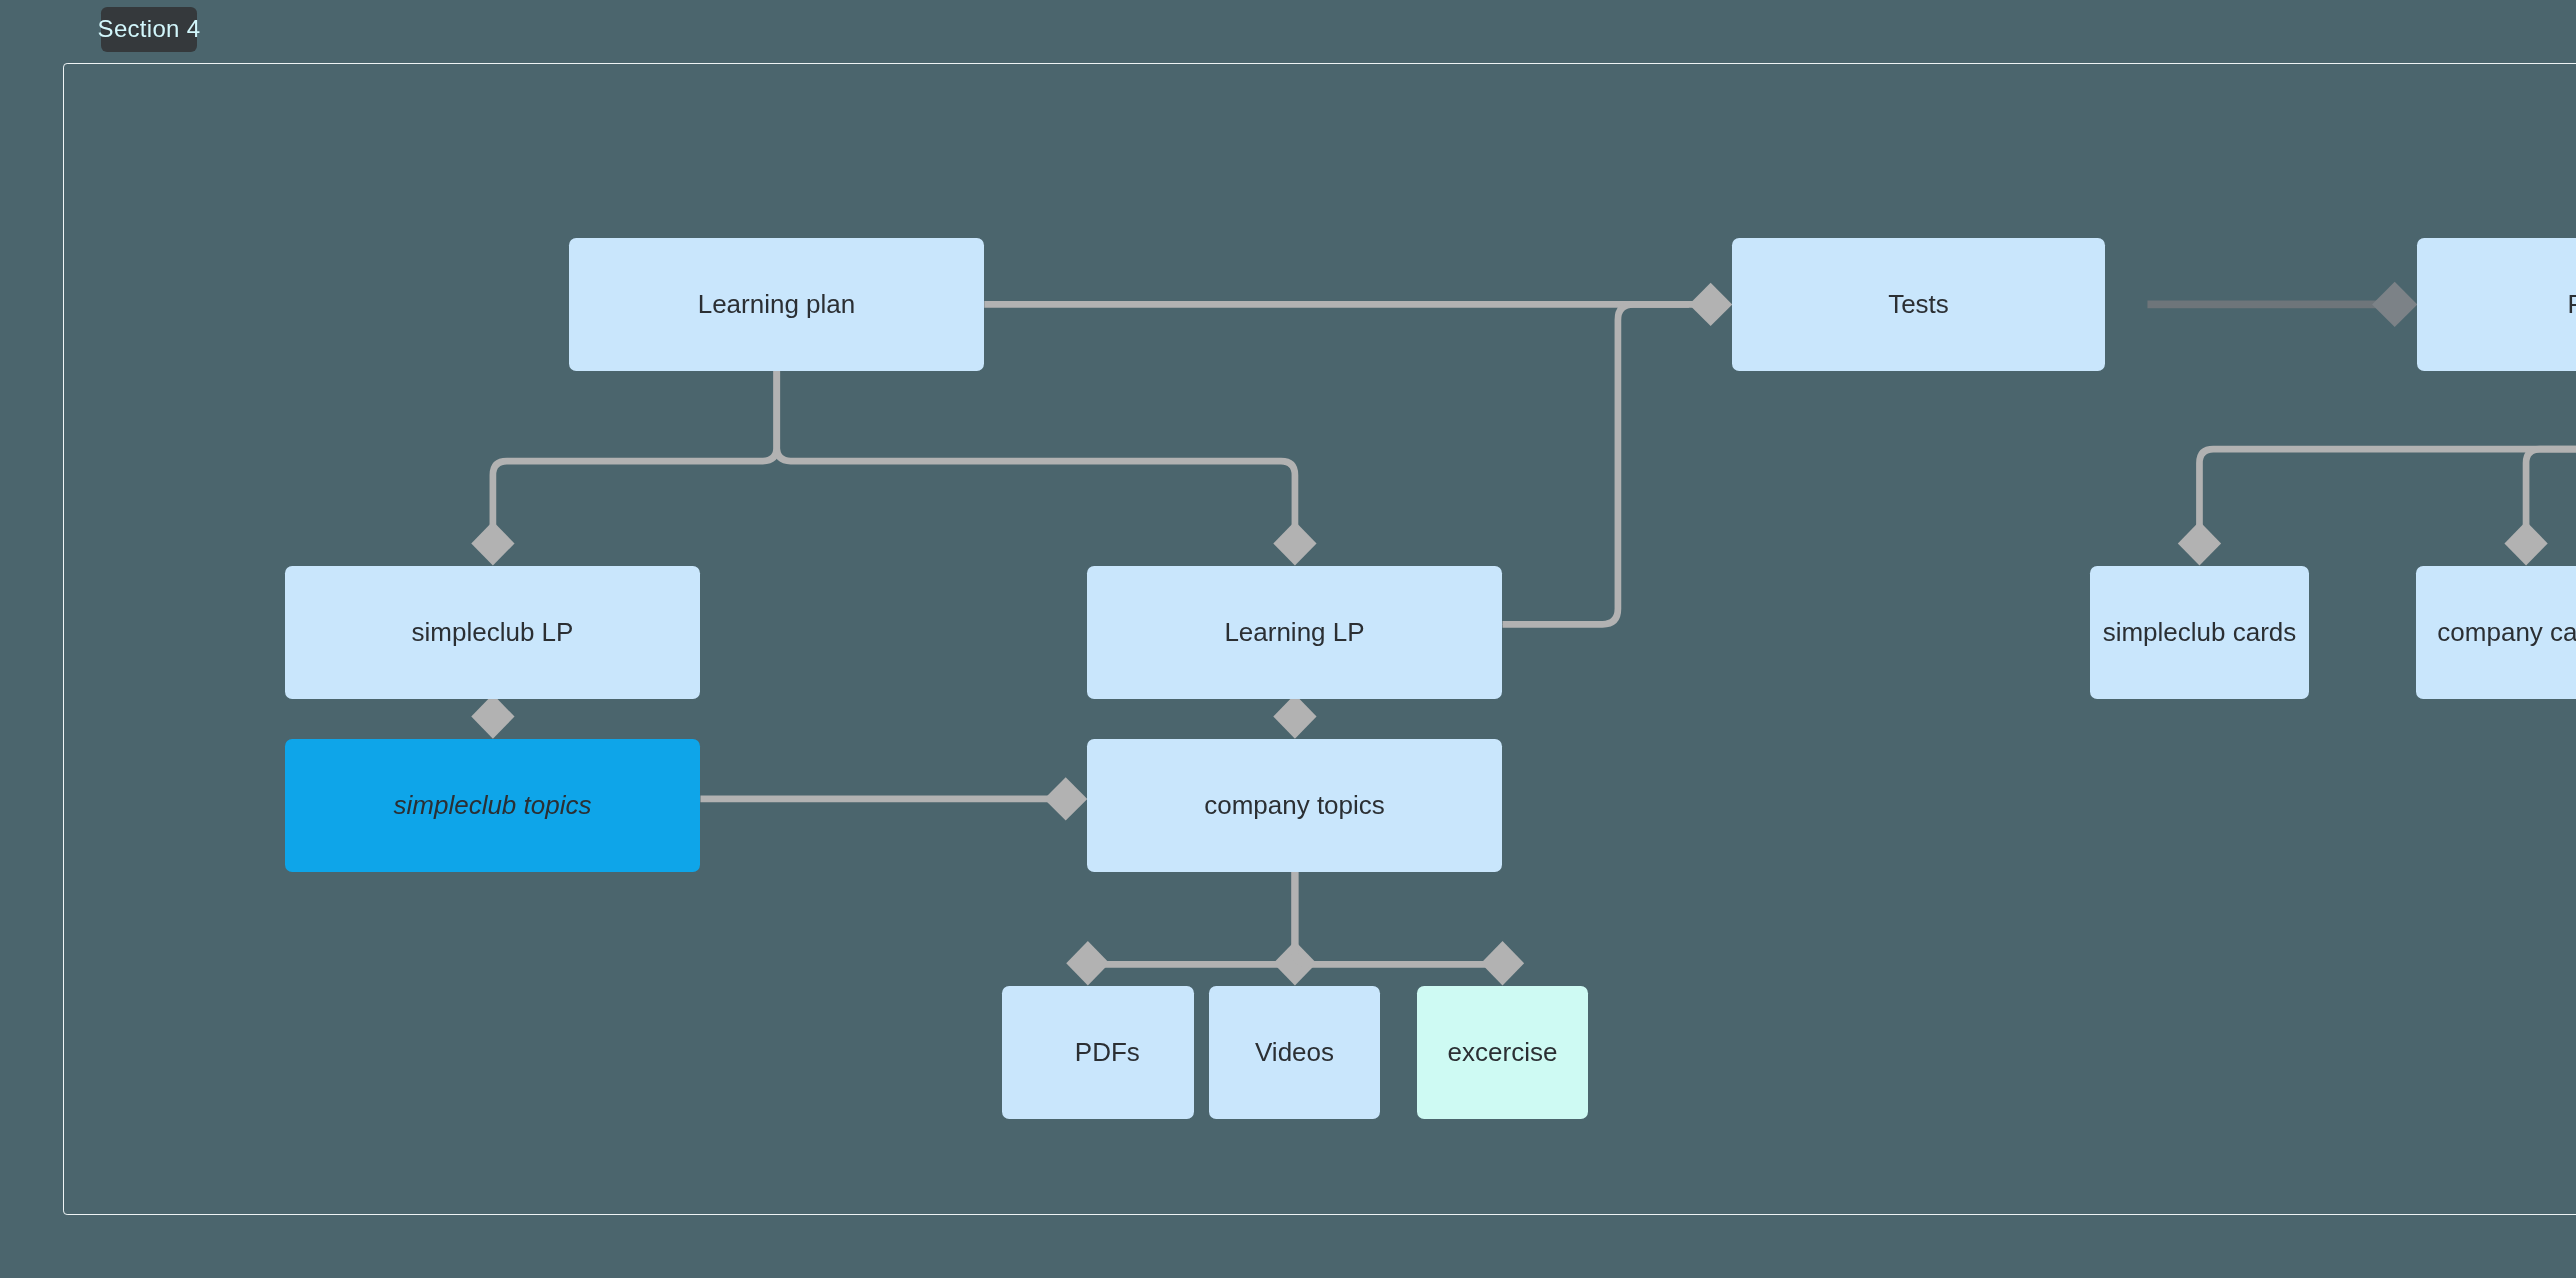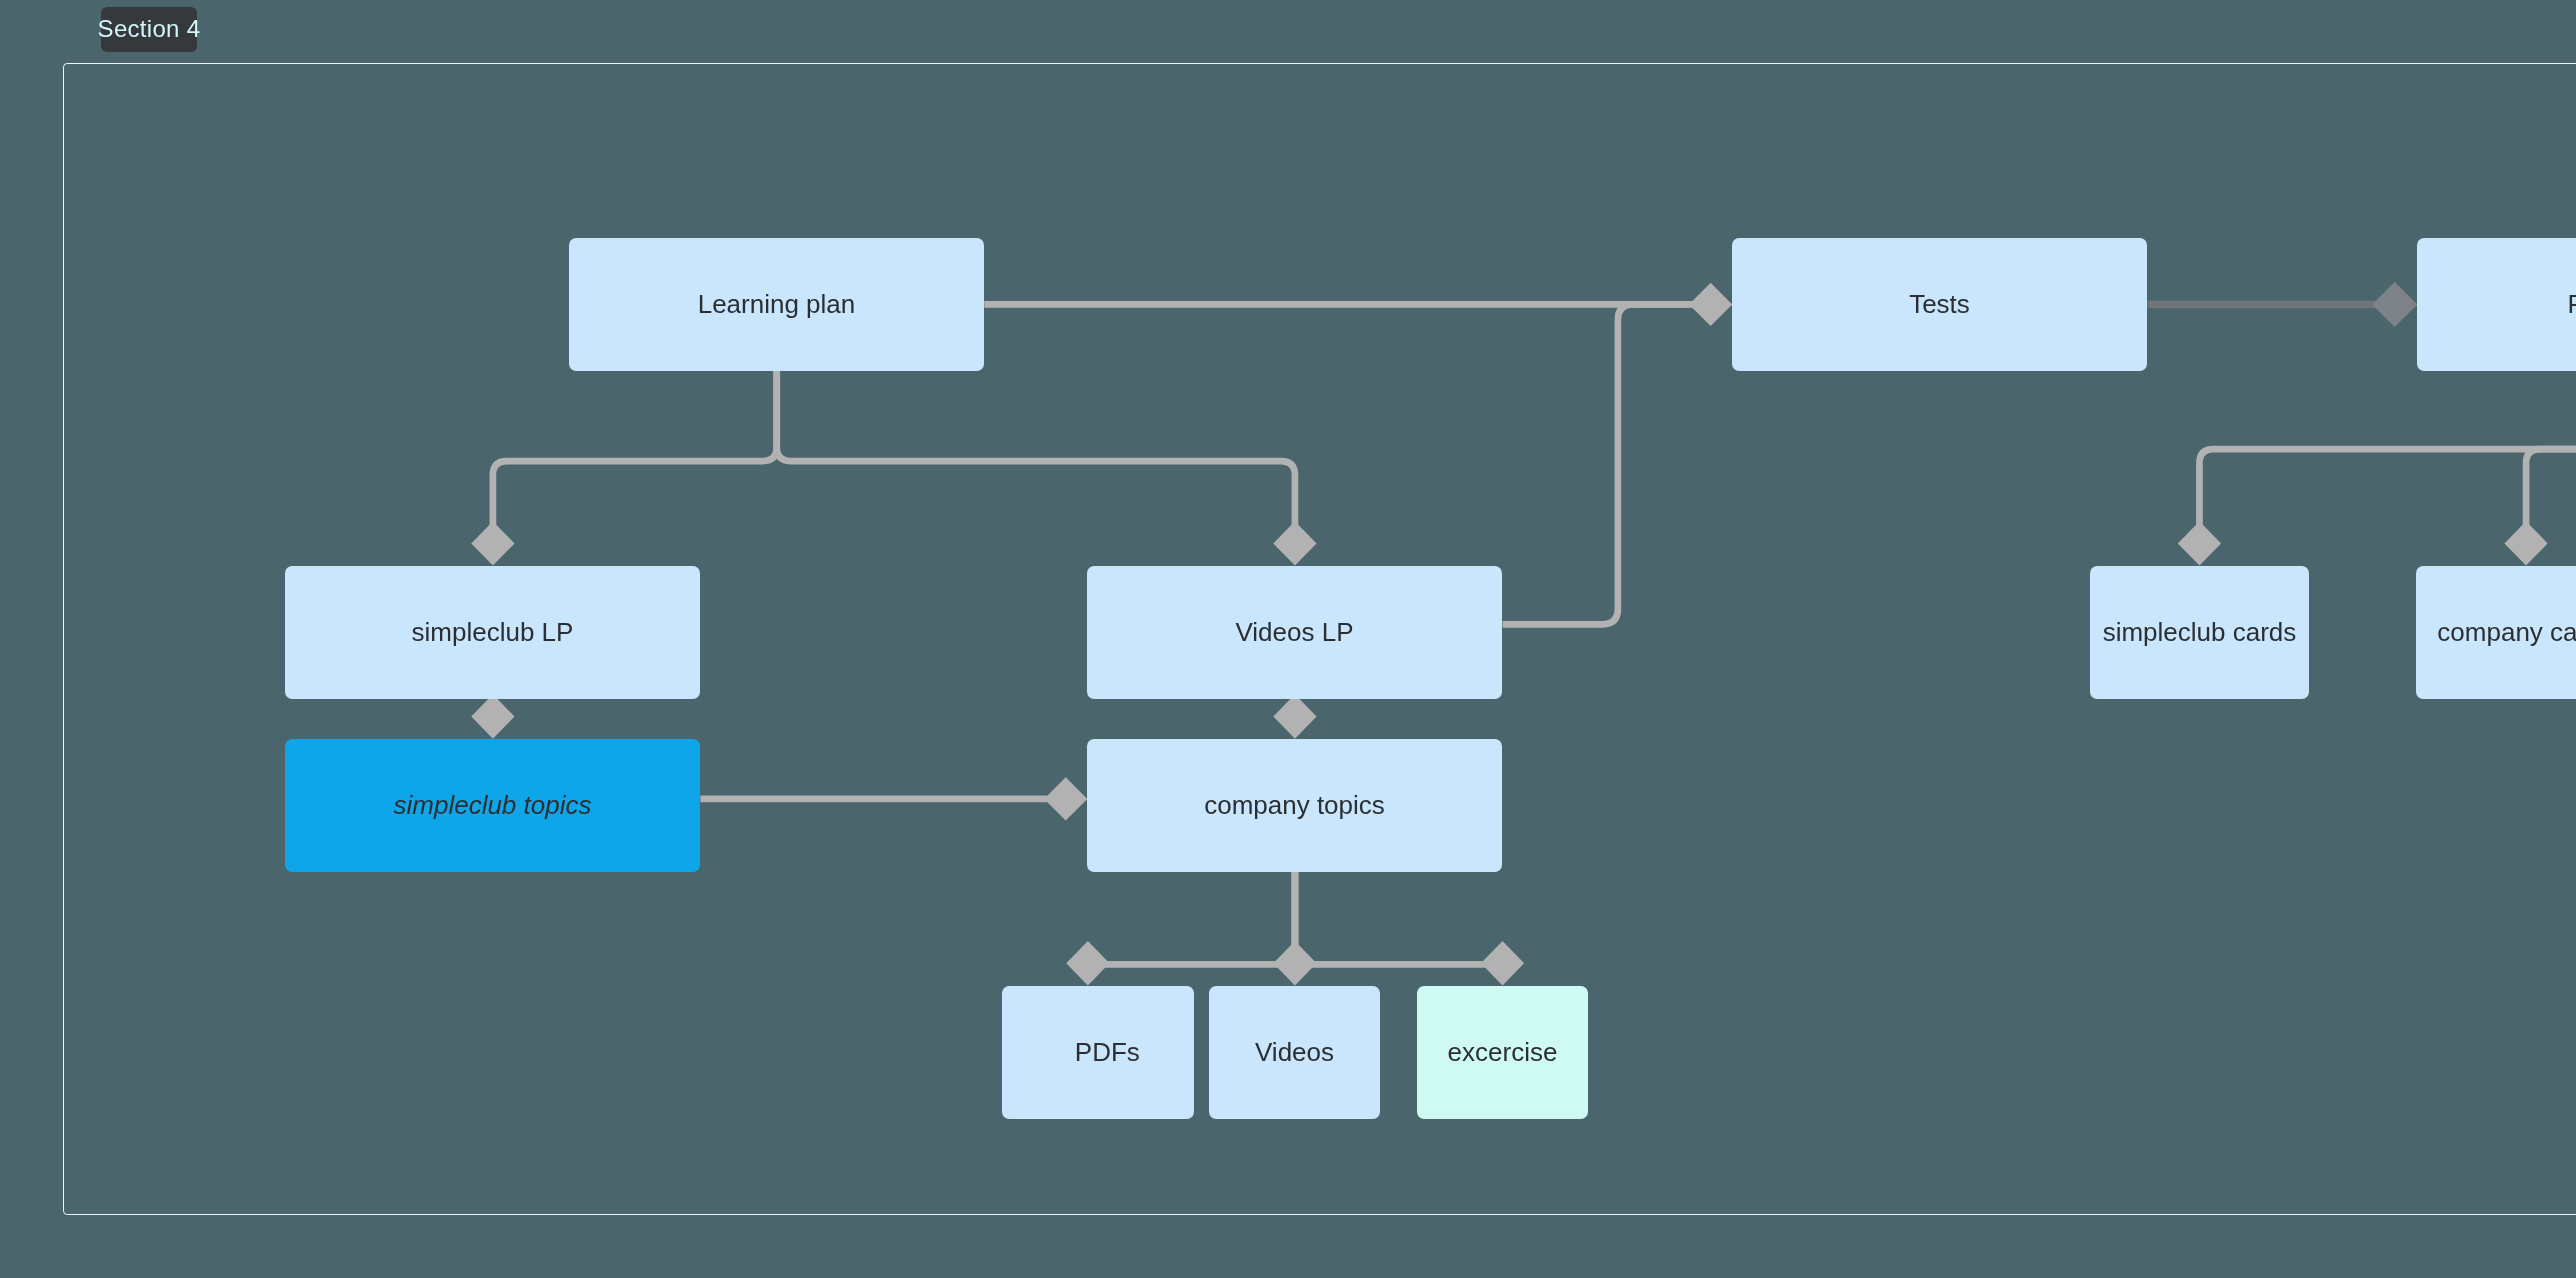--- a/index.html
+++ b/index.html
@@ -129,31 +129,31 @@
     <g>
       <path class="edge" d="M5095,720 L5095,845 Q5095,872 5122,872 L6300,872 Q6327,872 6327,899 L6327,1060" stroke="#b2b2b2"></path>
       <path class="diamond" d="M6327,1098 L6285,1055 L6327,1012 L6369,1055 Z" fill="#b2b2b2"></path>
     </g>
   </svg>
 
   <div id="node-layer">
       <div class="node" style="left: 569px; top: 238px; width: 415px; height: 133px; background: rgb(201, 230, 252);">
         <span>Learning plan</span>
       </div>
-      <div class="node" style="left: 1732px; top: 238px; width: 415px; height: 133px; background: rgb(201, 230, 252);">
+      <div class="node" style="left: 1732px; top: 238px; width: 373px; height: 133px; background: rgb(201, 230, 252);">
         <span>Tests</span>
       </div>
       <div class="node" style="left: 2417px; top: 238px; width: 415px; height: 133px; background: rgb(201, 230, 252);">
         <span>Flashcard</span>
       </div>
       <div class="node" style="left: 285px; top: 566px; width: 415px; height: 133px; background: rgb(201, 230, 252);">
         <span>simpleclub LP</span>
       </div>
       <div class="node" style="left: 1087px; top: 566px; width: 415px; height: 133px; background: rgb(201, 230, 252);">
-        <span>Videos LP</span>
+        <span>Learning LP</span>
       </div>
       <div class="node" style="left: 285px; top: 739px; width: 415px; height: 133px; background: #0ea5e9; font-style: italic;">
         <span>simpleclub topics</span>
       </div>
       <div class="node" style="left: 1087px; top: 739px; width: 415px; height: 133px; background: rgb(201, 230, 252);">
         <span>company topics</span>
       </div>
       <div class="node" style="left: 1002px; top: 986px; width: 192px; height: 133px; background: rgb(201, 230, 252); padding-left: 28px;">
         <span>PDFs</span>
       </div>

